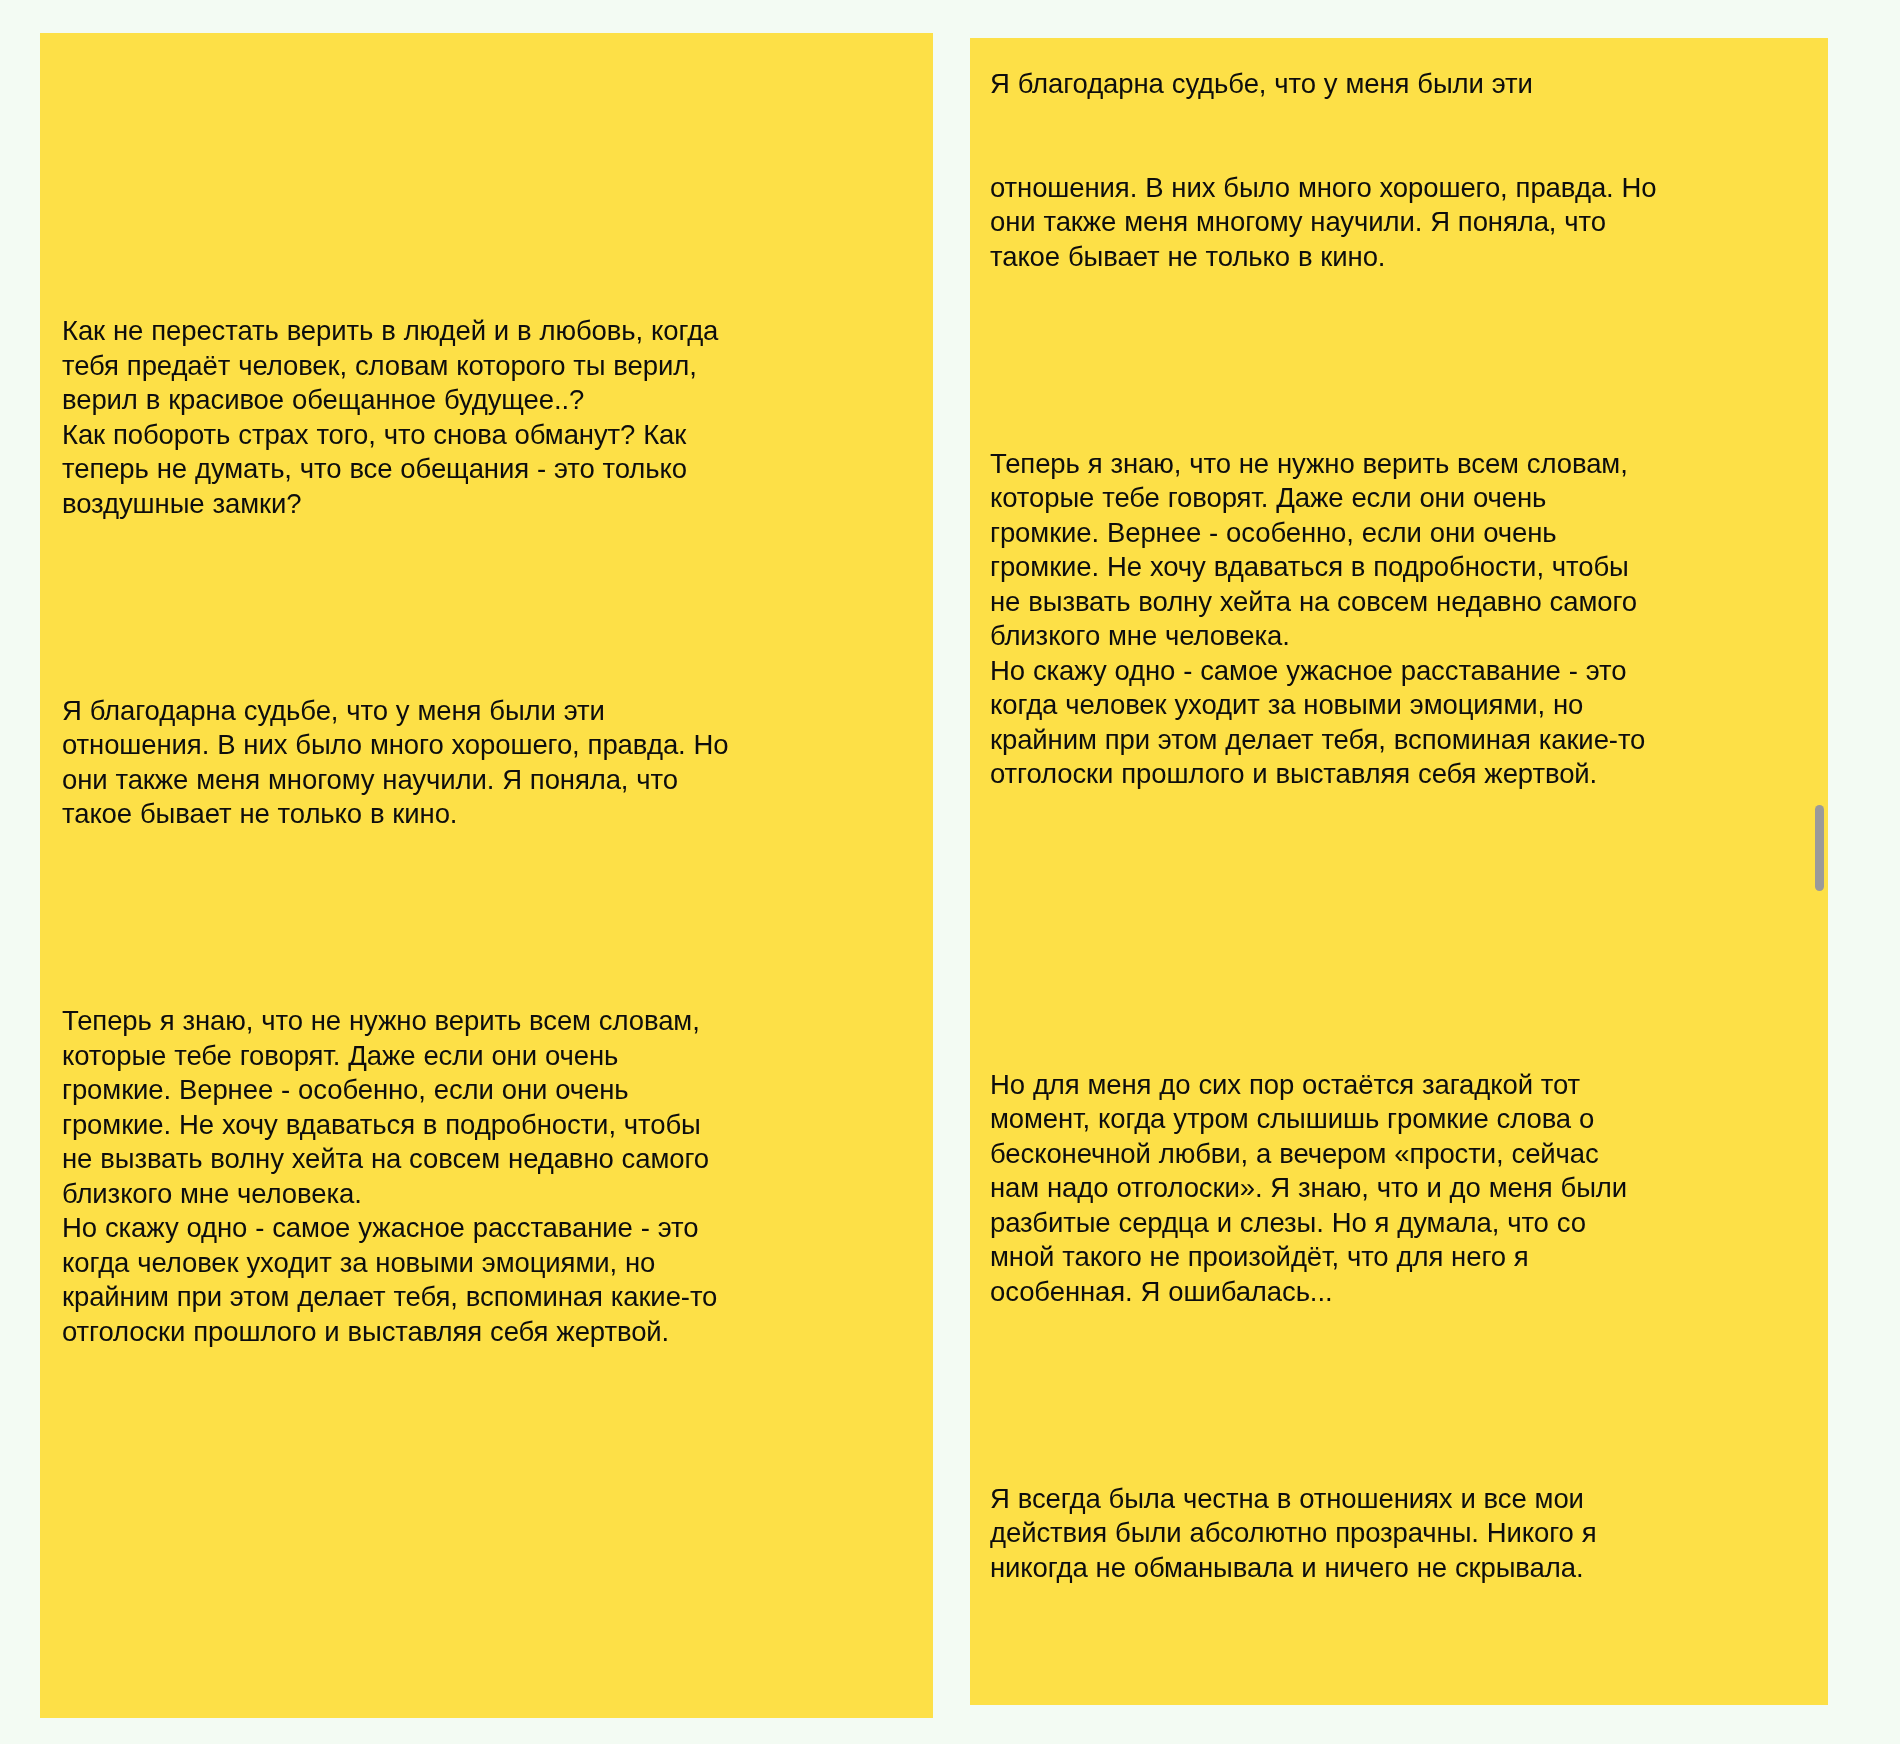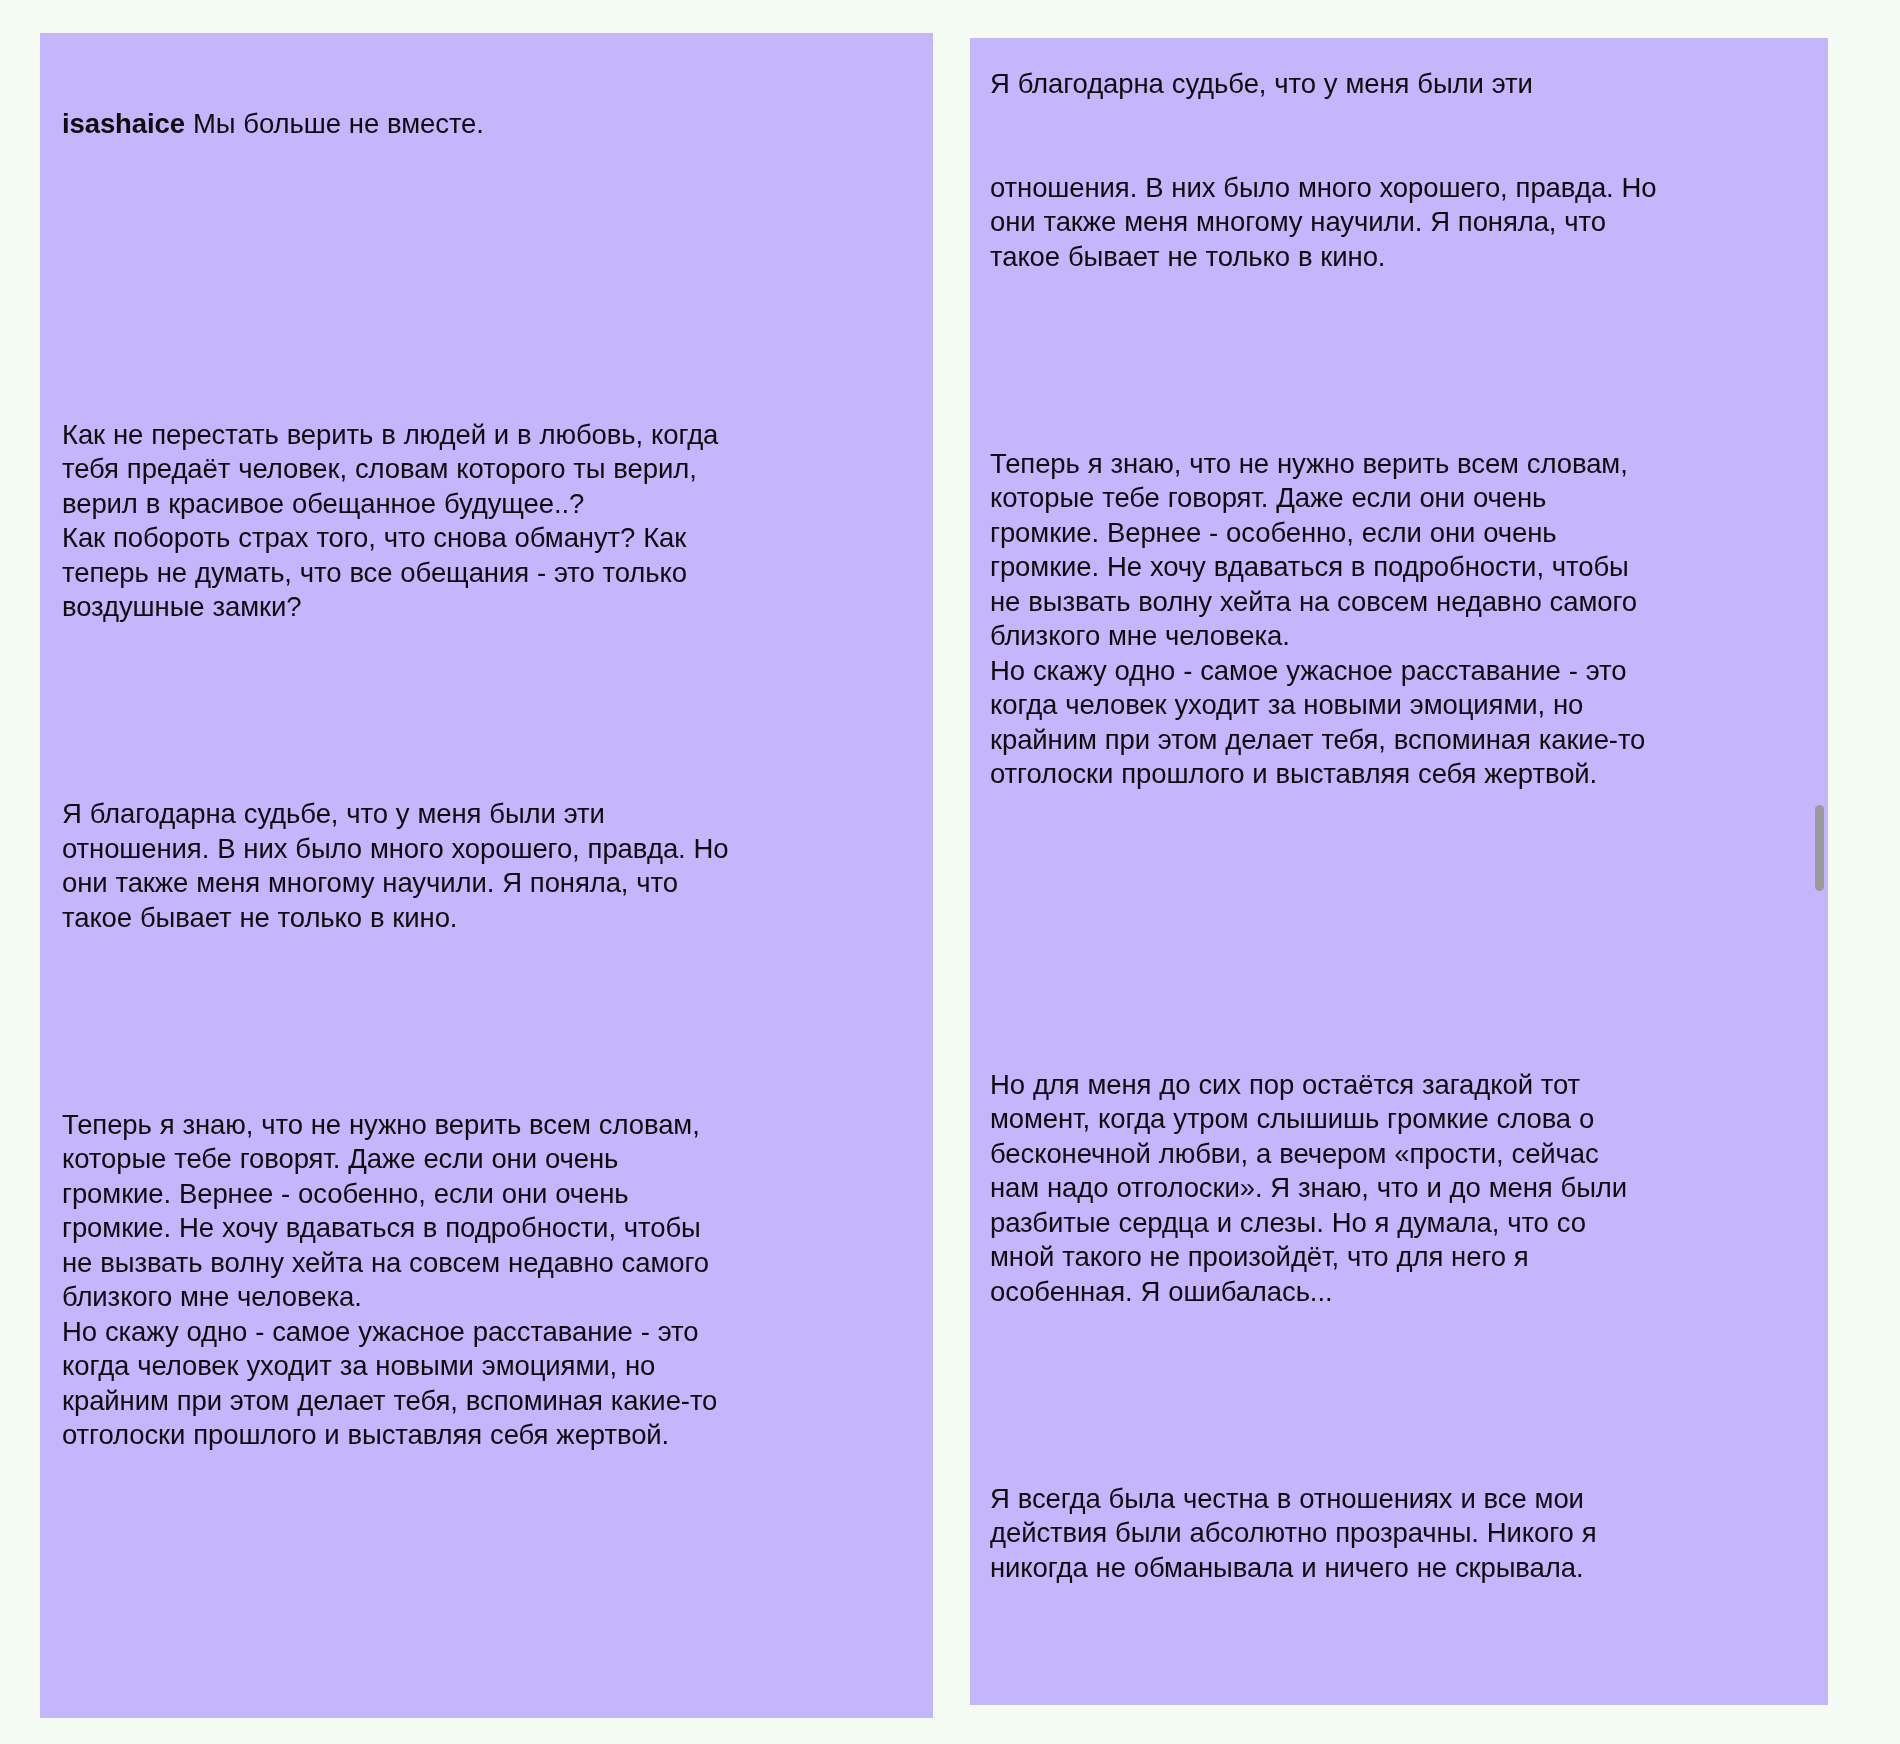--- a/index.html
+++ b/index.html
@@ -18,21 +18,21 @@
   
   .page-bg {
     position: absolute;
     inset: 0;
     background: #f3fbf3;
   }
 
   
   .card {
     position: absolute;
-    background: #c4b5fd;
+    background: #fde047;
     overflow: hidden;
     text-decoration: underline;
   }
 
   #left-card {
     left: 40px;
     top: 33px;
     width: 893px;
     height: 1685px;
   }
@@ -98,21 +98,20 @@
     background: #9a9a9a;
   }
 </style>
 </head>
 <body>
 
 <div class="page-bg"></div>
 
 <div class="card" id="left-card">
   <div class="post-body" id="left-text">
-    <div class="para"><span class="username">isashaice</span><span> Мы больше не вместе.</span></div>
     <span class="gap"></span>
     <span class="gap"></span>
     <div class="para">Как не перестать верить в людей и в любовь, когда
 тебя предаёт человек, словам которого ты верил,
 верил в красивое обещанное будущее..?
 Как побороть страх того, что снова обманут? Как
 теперь не думать, что все обещания - это только
 воздушные замки?</div>
     <span class="gap"></span>
     <div class="para">Я благодарна судьбе, что у меня были эти

